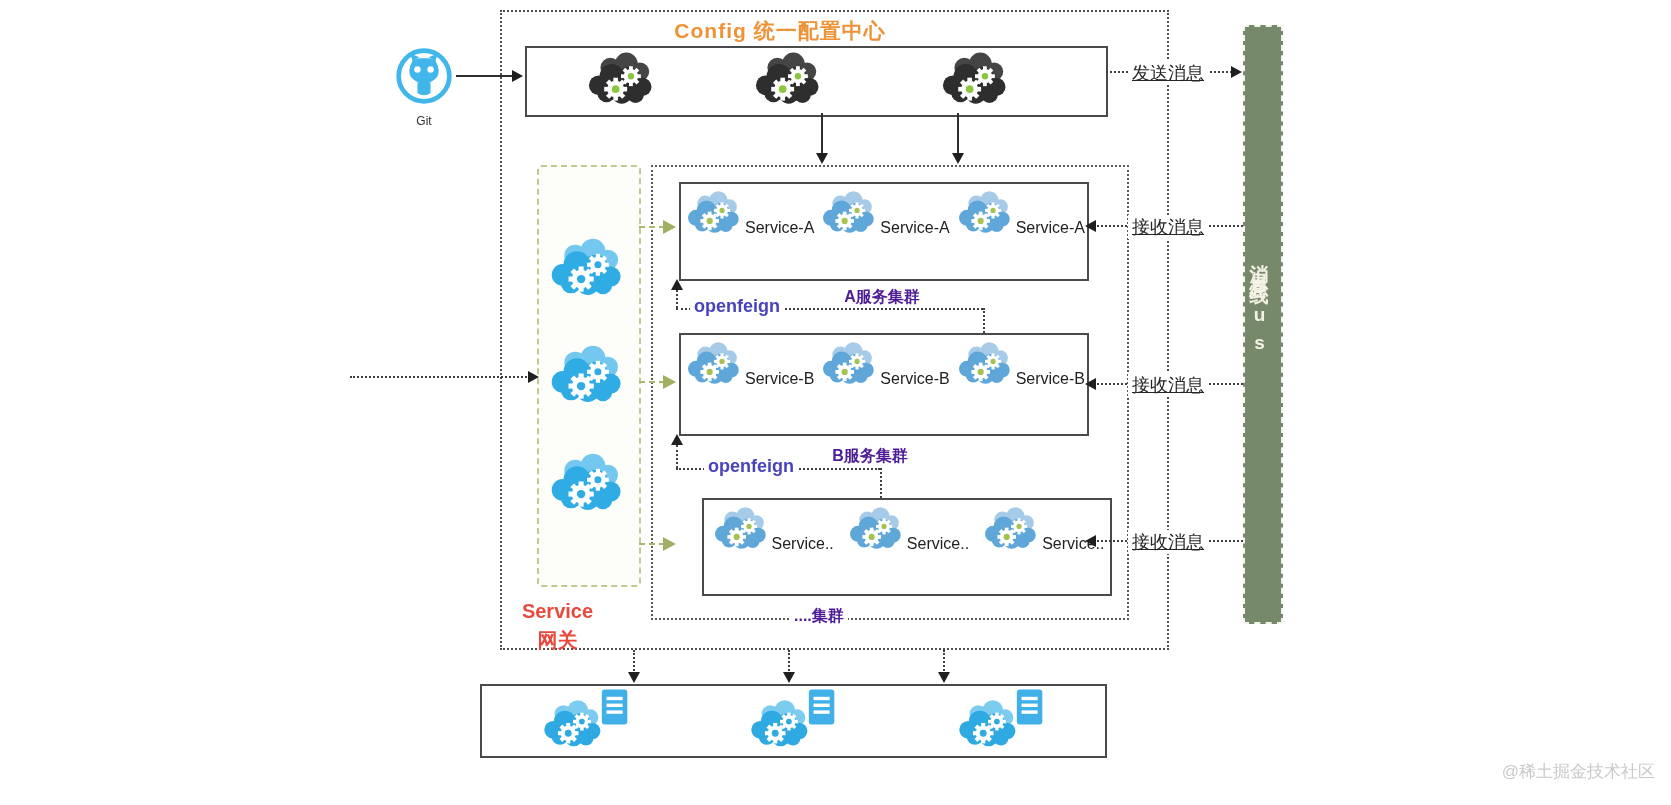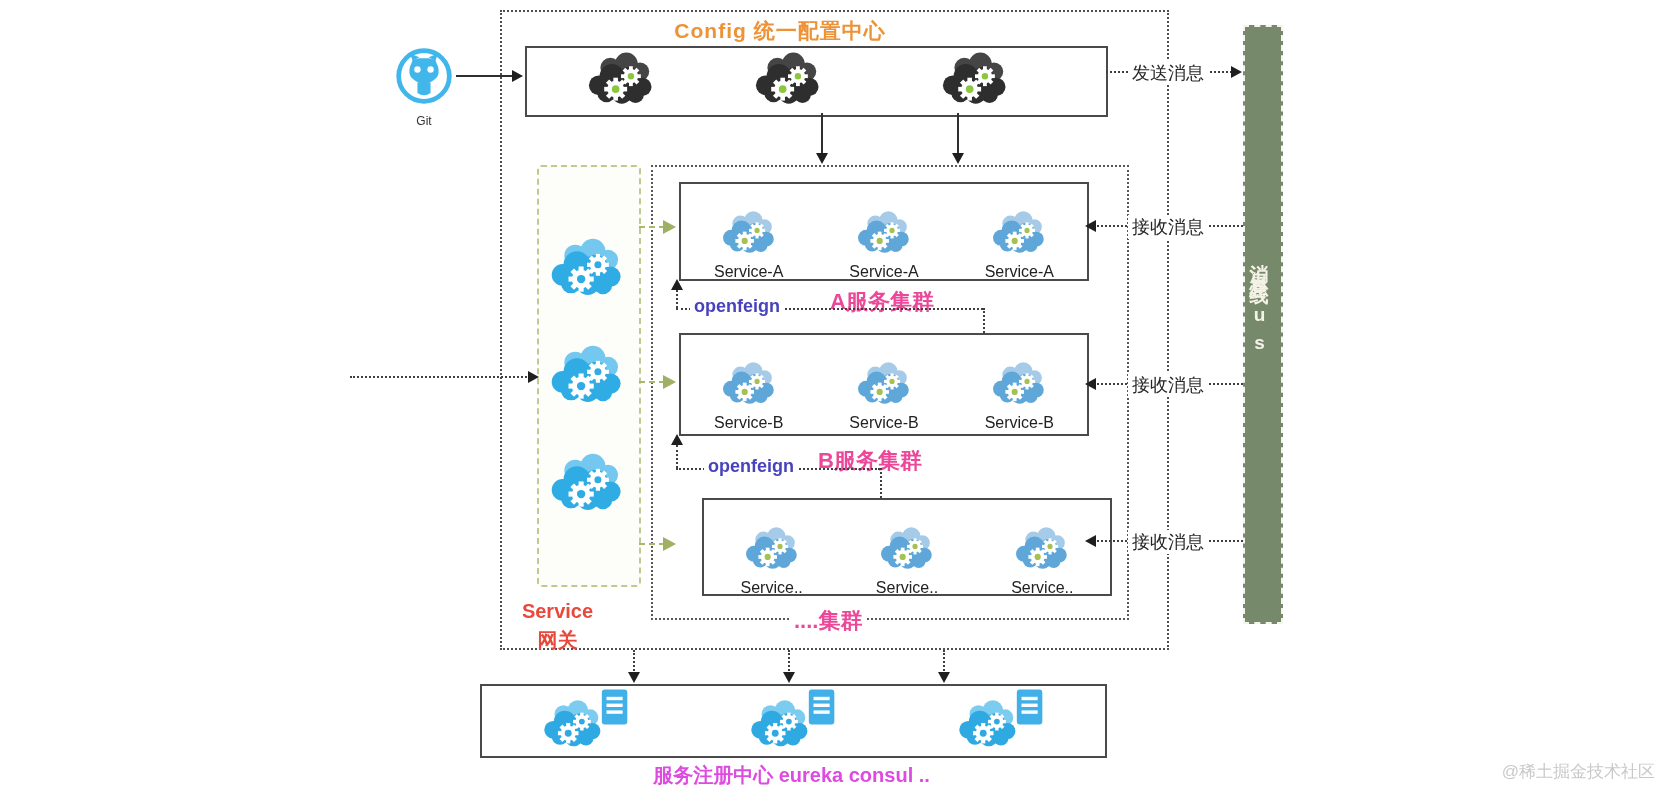--- a/index.html
+++ b/index.html
@@ -19,41 +19,41 @@
   .vsolid{width:2px;background:#2f2f2f;}
   
   .ah{width:0;height:0;}
   .ah-right{border-top:6px solid transparent;border-bottom:6px solid transparent;border-left:11px solid #1f1f1f;}
   .ah-left{border-top:6px solid transparent;border-bottom:6px solid transparent;border-right:11px solid #1f1f1f;}
   .ah-down{border-left:6px solid transparent;border-right:6px solid transparent;border-top:11px solid #1f1f1f;}
   .ah-up{border-left:6px solid transparent;border-right:6px solid transparent;border-bottom:11px solid #1f1f1f;}
   .ah-right-olive{border-top:7px solid transparent;border-bottom:7px solid transparent;border-left:13px solid #9faf63;}
   
   .t-config{color:#ed9237;font-size:21px;font-weight:700;letter-spacing:1px;}
-  .t-msg{color:#262626;font-size:18px;font-weight:500;}
-  .t-cluster{color:#ec4899;font-size:22px;font-weight:700;}
+  .t-msg{color:#262626;font-size:18px;font-weight:500;text-decoration:underline;}
+  .t-cluster{color:#4c1d95;font-size:16px;font-weight:700;}
   .t-feign{color:#4843bd;font-size:18px;font-weight:700;}
   .t-red{color:#e8493c;font-size:20px;font-weight:600;}
   .t-svc{color:#222;font-size:16px;}
   .t-git{color:#333;font-size:12px;}
   .t-magenta{color:#dd4be0;font-size:20px;font-weight:600;}
   .t-watermark{color:#c9c9c9;font-size:17px;}
   .plate{background:#fff;padding:0 4px;white-space:nowrap;}
   .ctr{text-align:center;}
   
   .bus{background:#76896a;border:2px dashed #f4f4ee;}
   .bus-label{writing-mode:vertical-rl;text-orientation:upright;color:#f4f2e6;font-size:19px;
              letter-spacing:7px;font-weight:600;line-height:1;}
   
   .cloud-dark{--c1:#2e2e2e;--c2:#454545;--hub:#8cc63f;}
   .cloud-svc{--c1:#5ea7d8;--c2:#a6cbe8;--hub:#a5c150;}
   .cloud-gw{--c1:#30ace5;--c2:#74c8ef;--hub:#30ace5;}
   .cloud-reg{--c1:#2fa9e2;--c2:#7ccbf0;--hub:#2fa9e2;}
   .cluster-box{display:flex;justify-content:space-around;align-items:flex-start;}
-  .svc-cell{display:flex;flex-direction:column;align-items:center;padding-top:26px;}
+  .svc-cell{display:flex;align-items:flex-end;padding-top:6px;}
   .svc-cell svg{width:62px;height:47px;}
   .svc-cell .t-svc{margin-top:6px;}
   .reg-row{display:flex;justify-content:space-around;align-items:center;height:100%;}
   .reg-node{position:relative;width:96px;height:60px;}
   .reg-node .cl{position:absolute;left:0;bottom:0;width:70px;height:52px;}
   .reg-node .dc{position:absolute;right:2px;top:-6px;width:34px;height:44px;}
 </style>
 </head>
 <body>
 
@@ -295,17 +295,16 @@
       <div class="reg-node">
         <svg class="cl cloud-reg">
             <use href="#cloud-gears"></use>
           </svg>
         <svg class="dc">
             <use href="#doc-icon"></use>
           </svg>
       </div>
     </div>
   </div>
-  <div class="abs t-magenta ctr" style="left:480px;top:762px;width:623px;">服务注册中心 eureka consul ..</div>
 
   <div class="abs t-watermark" style="right:16px;top:760px;">@稀土掘金技术社区</div>
 
 </div>
 
 </body></html>

